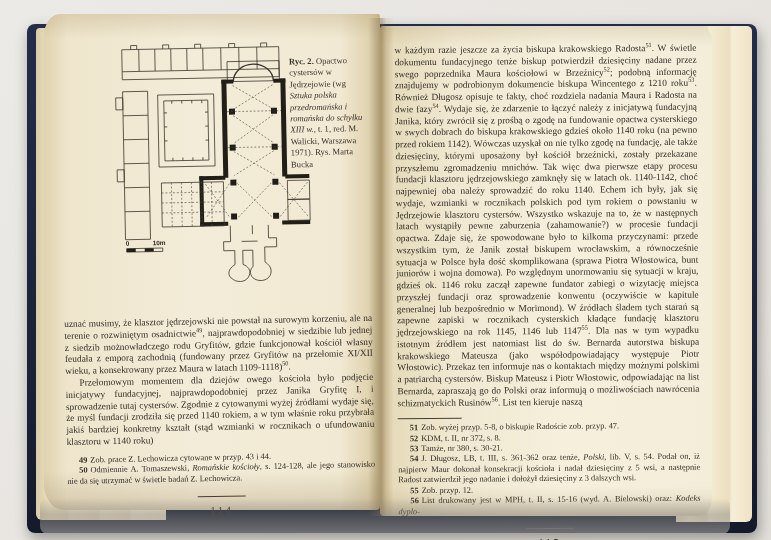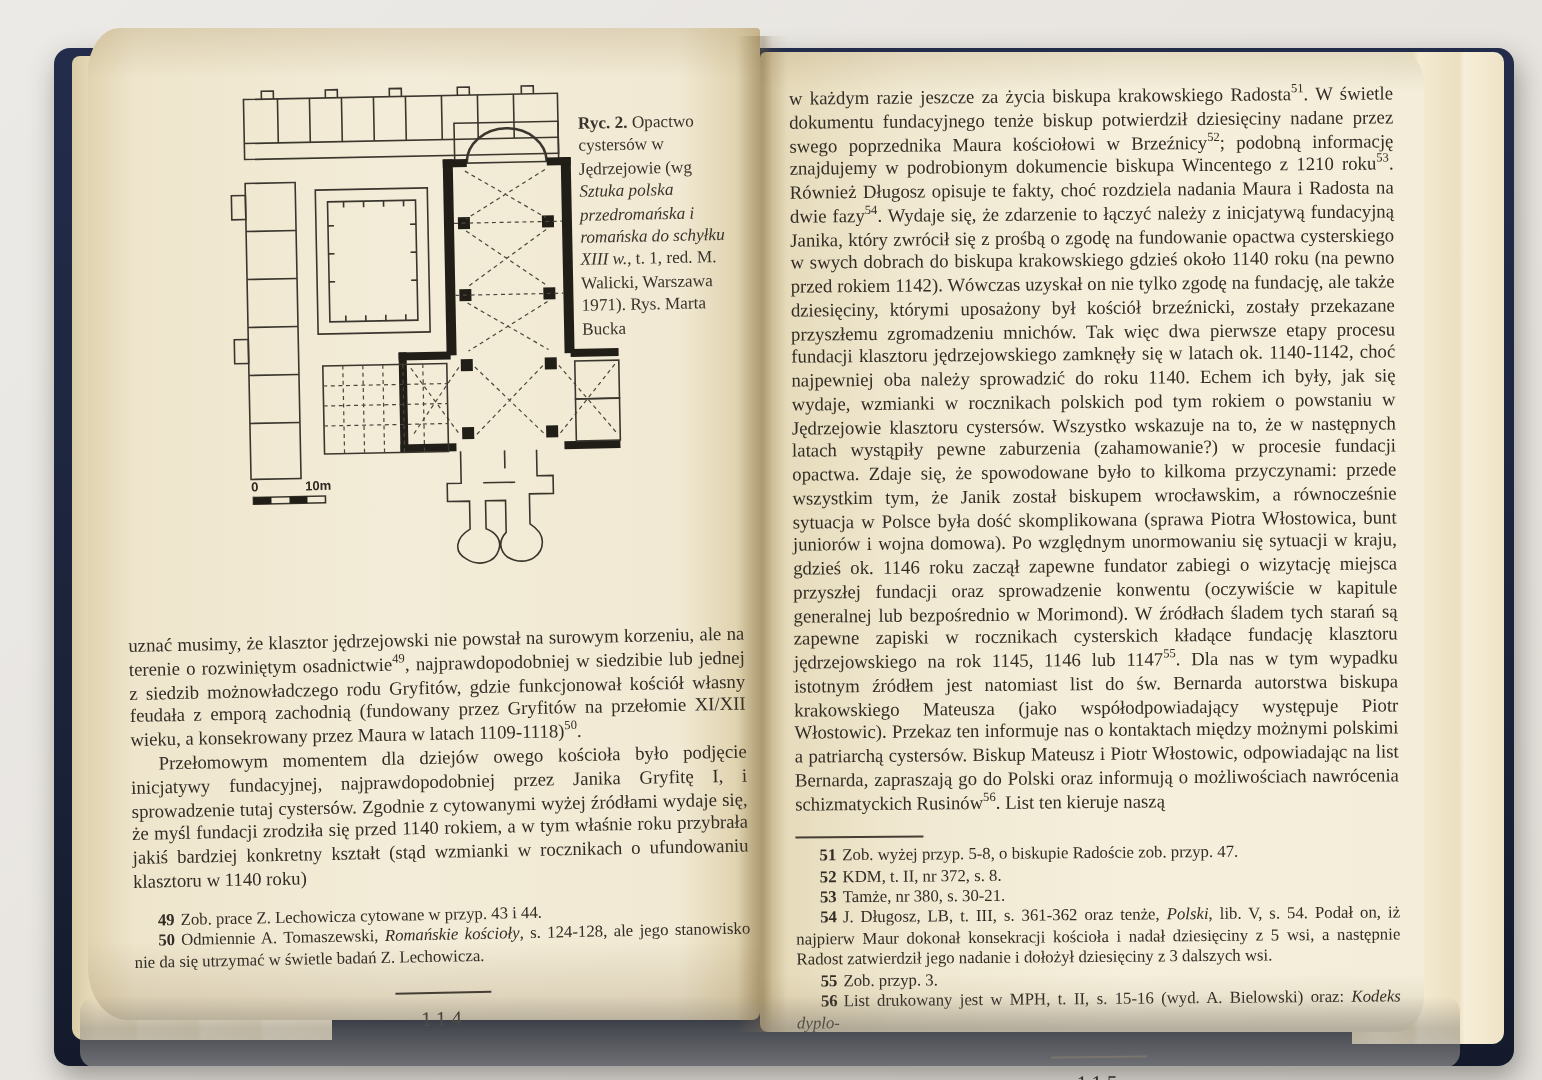--- a/index.html
+++ b/index.html
@@ -186,21 +186,21 @@
         </div>
 
       <div class="fn-rule"></div>
 
       <div class="fn-block" style="margin-top:0;">
 
       <div class="fn"><span class="fn-num">51</span><span class="fn-body"><span>Zob. wyżej przyp. 5-8, o biskupie Radoście zob. przyp. 47.</span></span></div>
           <div class="fn"><span class="fn-num">52</span><span class="fn-body"><span>KDM, t. II, nr 372, s. 8.</span></span></div>
           <div class="fn"><span class="fn-num">53</span><span class="fn-body"><span>Tamże, nr 380, s. 30-21.</span></span></div>
           <div class="fn"><span class="fn-num">54</span><span class="fn-body"><span>J. Długosz, LB, t. III, s. 361-362 oraz tenże, </span><span class="it">Polski</span><span>, lib. V, s. 54. Podał on, iż najpierw Maur dokonał konsekracji kościoła i nadał dziesięciny z 5 wsi, a następnie Radost zatwierdził jego nadanie i dołożył dziesięciny z 3 dalszych wsi.</span></span></div>
-          <div class="fn"><span class="fn-num">55</span><span class="fn-body"><span>Zob. przyp. 3.</span></span></div>
+          <div class="fn"><span class="fn-num">55</span><span class="fn-body"><span>Zob. przyp. 12.</span></span></div>
           <div class="fn"><span class="fn-num">56</span><span class="fn-body"><span>List drukowany jest w MPH, t. II, s. 15-16 (wyd. A. Bielowski) oraz: </span><span class="it">Kodeks dyplo-</span></span></div>
         </div>
 
       <div class="pageno">
         <div class="pageno-rule"></div>
         <span class="pageno-num">115</span>
       </div>
 
     </div>
   </div>

